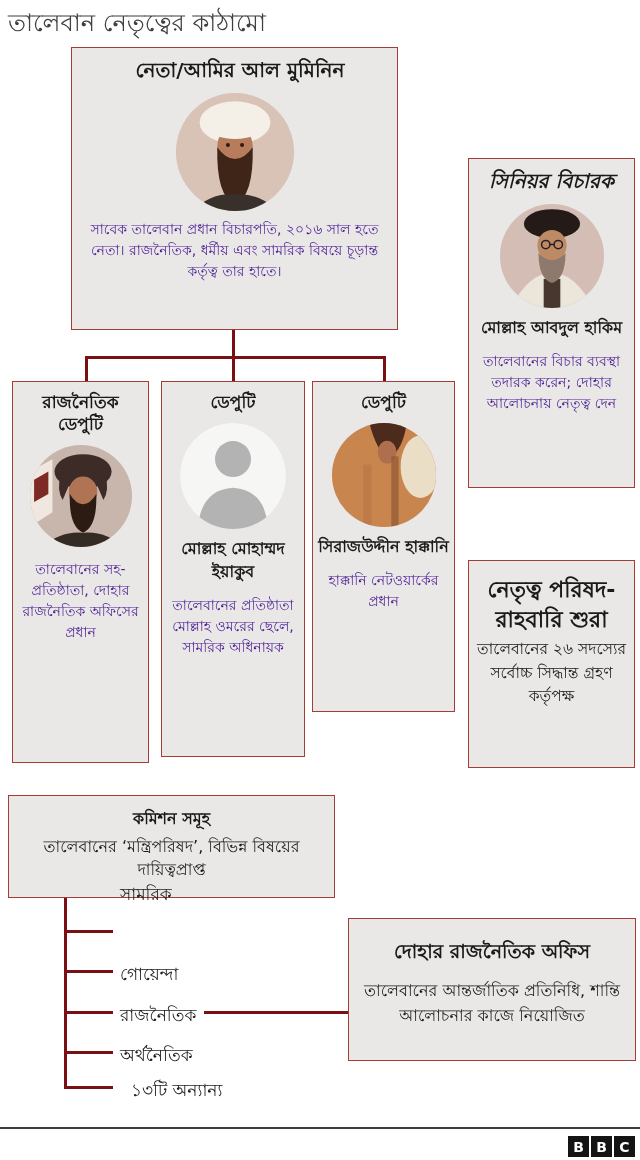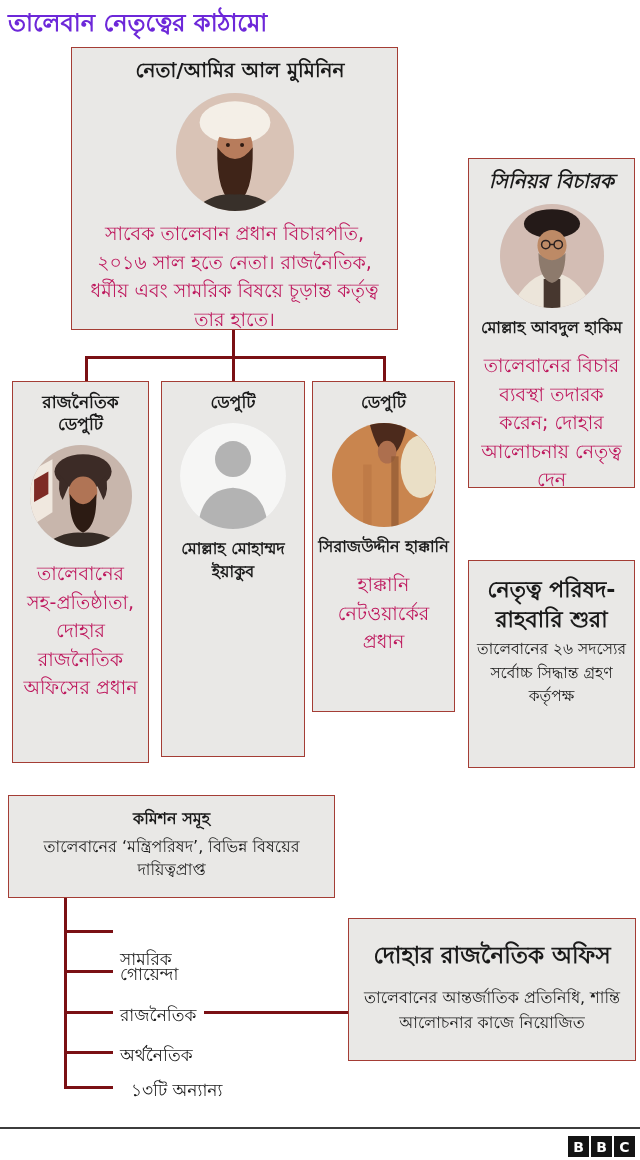--- a/index.html
+++ b/index.html
@@ -2,41 +2,41 @@
 <html><head>
 <meta charset="utf-8">
 <style>
   html,body{margin:0;padding:0;background:#ffffff;}
   .canvas{
     position:relative;width:640px;height:1160px;background:#ffffff;
     font-family:"DejaVu Sans", sans-serif;color:#1a1a1a;overflow:hidden;
   }
   .page-title{
     position:absolute;left:8px;top:4px;margin:0;
-    font-size:24px;font-weight:bold;color:#6d28d9;
+    font-size:24px;font-weight:normal;color:#404040;
   }
   .box{
     position:absolute;background:#e9e8e6;border:1.5px solid #a43d35;
     box-sizing:border-box;text-align:center;
   }
   .role{font-weight:bold;font-size:17px;line-height:1.3;margin-top:9px;padding:0 4px;}
   .role.small{font-size:20px;font-style:italic;}
   .photo{border-radius:50%;overflow:hidden;margin:10px auto 8px auto;background:#ddd;}
   .photo svg{display:block;width:100%;height:100%;}
   .name{font-weight:bold;font-size:16px;line-height:1.45;padding:0 4px;}
-  .desc{font-size:19px;line-height:1.5;margin-top:12px;padding:0 7px;color:#be185d;}
+  .desc{font-size:14px;line-height:1.5;margin-top:12px;padding:0 7px;color:#4c1d95;}
   .line{position:absolute;background:#7a1014;}
   .tree-label{
     position:absolute;font-size:17px;color:#1a1a1a;white-space:nowrap;
   }
   .council-title{font-weight:bold;font-size:22px;line-height:1.35;margin-top:14px;padding:0 6px;}
   .council-desc{font-size:15.5px;line-height:1.5;margin-top:4px;padding:0 8px;}
   .comm-title{font-weight:bold;font-size:16px;margin-top:10px;}
   .comm-desc{font-size:16px;line-height:1.45;margin-top:2px;padding:0 10px;}
-  .doha-title{font-weight:bold;font-size:23px;margin-top:18px;}
+  .doha-title{font-weight:bold;font-size:19px;margin-top:18px;}
   .doha-desc{font-size:16px;line-height:1.55;margin-top:10px;padding:0 12px;}
   .footer-rule{position:absolute;left:0;top:1127px;width:640px;height:2px;background:#3c3c3c;}
   .bbc{position:absolute;right:5px;top:1136px;display:flex;gap:2px;}
   .bbc .blk{
     width:21px;height:21px;background:#141414;color:#ffffff;
     display:flex;align-items:center;justify-content:center;
     font-size:14px;font-weight:bold;
   }
 </style>
 </head>
@@ -109,20 +109,21 @@
   <div class="box" style="left:161px;top:381px;width:144px;height:376px;">
     <div class="role">ডেপুটি</div>
     <div class="photo" style="width:106px;height:106px;">
       <svg viewBox="0 0 100 100" preserveAspectRatio="none">
         <rect width="100" height="100" fill="#f6f6f5"></rect>
         <circle cx="50" cy="34" r="17" fill="#b3b3b3"></circle>
         <path d="M17 100 Q19 63 50 61 Q81 63 83 100 Z" fill="#b3b3b3"></path>
       </svg>
     </div>
     <div class="name">মোল্লাহ মোহাম্মদ ইয়াকুব</div>
+    <div class="desc">তালেবানের প্রতিষ্ঠাতা মোল্লাহ ওমরের ছেলে, সামরিক অধিনায়ক</div>
   </div>
 
   <div class="box" style="left:312px;top:381px;width:143px;height:331px;">
     <div class="role">ডেপুটি</div>
     <div class="photo" style="width:104px;height:104px;">
       <svg viewBox="0 0 100 100" preserveAspectRatio="none">
         <rect width="100" height="100" fill="#c9854e"></rect>
         <ellipse cx="85" cy="42" rx="19" ry="30" fill="#eadfc6"></ellipse>
         <path d="M36 0 L72 0 Q68 26 55 34 Q43 28 36 0 Z" fill="#4c2a1c"></path>
         <ellipse cx="53" cy="28" rx="9" ry="11" fill="#ad6f4e"></ellipse>
@@ -144,21 +145,21 @@
     <div class="comm-desc">তালেবানের ‘মন্ত্রিপরিষদ’, বিভিন্ন বিষয়ের দায়িত্বপ্রাপ্ত</div>
   </div>
 
   <div class="line" style="left:64px;top:898px;width:3px;height:190px;"></div>
   <div class="line" style="left:64px;top:930px;width:49px;height:3px;"></div>
   <div class="line" style="left:64px;top:970px;width:49px;height:3px;"></div>
   <div class="line" style="left:64px;top:1011px;width:49px;height:3px;"></div>
   <div class="line" style="left:64px;top:1051px;width:49px;height:3px;"></div>
   <div class="line" style="left:64px;top:1086px;width:49px;height:3px;"></div>
 
-  <div class="tree-label" style="left:120px;top:946px;">সামরিক</div>
+  <div class="tree-label" style="left:120px;top:881px;">সামরিক</div>
   <div class="tree-label" style="left:120px;top:961px;">গোয়েন্দা</div>
   <div class="tree-label" style="left:120px;top:1002px;">রাজনৈতিক</div>
   <div class="tree-label" style="left:120px;top:1042px;">অর্থনৈতিক</div>
   <div class="tree-label" style="left:120px;top:1077px;margin-left:11px;">১৩টি অন্যান্য</div>
 
   <div class="line" style="left:204px;top:1011px;width:144px;height:3px;"></div>
 
   <div class="box" style="left:348px;top:918px;width:288px;height:143px;">
     <div class="doha-title">দোহার রাজনৈতিক অফিস</div>
     <div class="doha-desc">তালেবানের আন্তর্জাতিক প্রতিনিধি, শান্তি আলোচনার কাজে নিয়োজিত</div>

